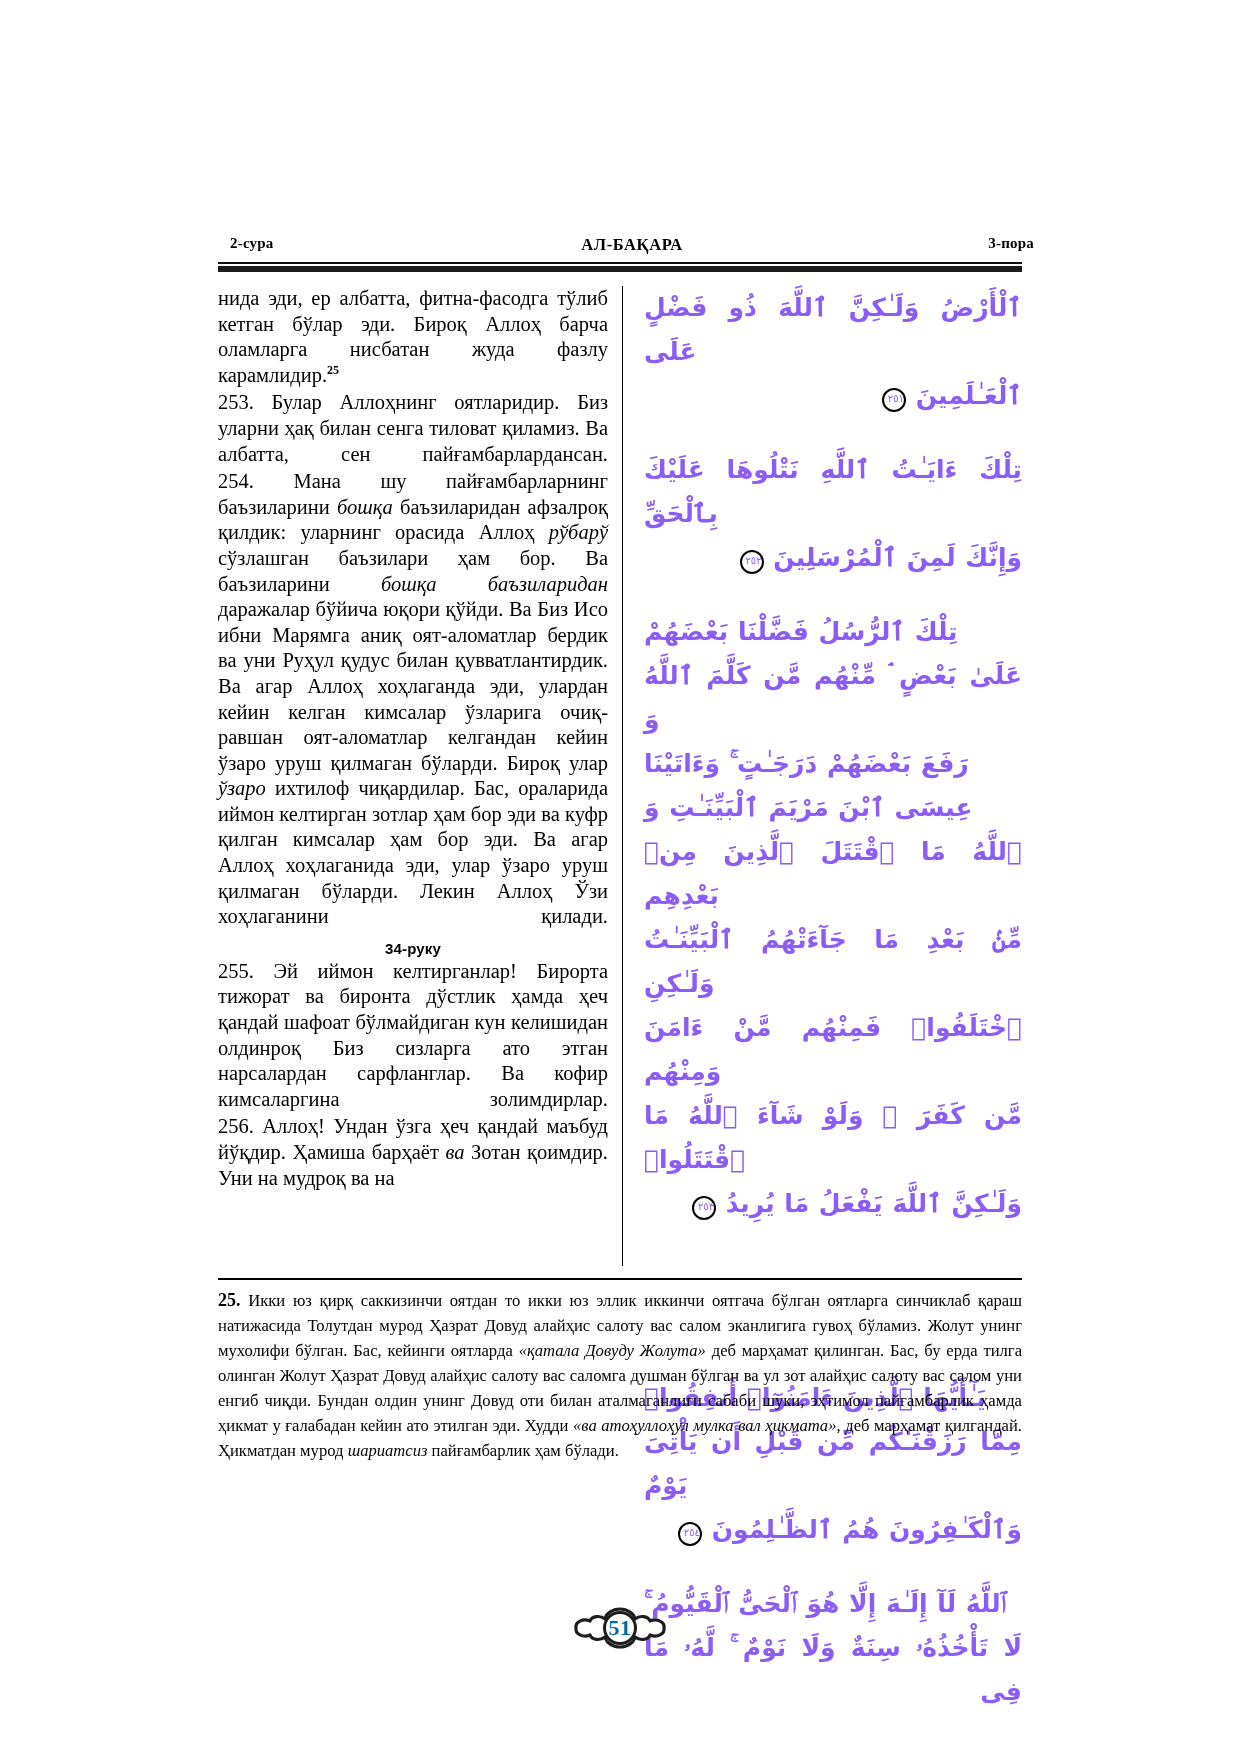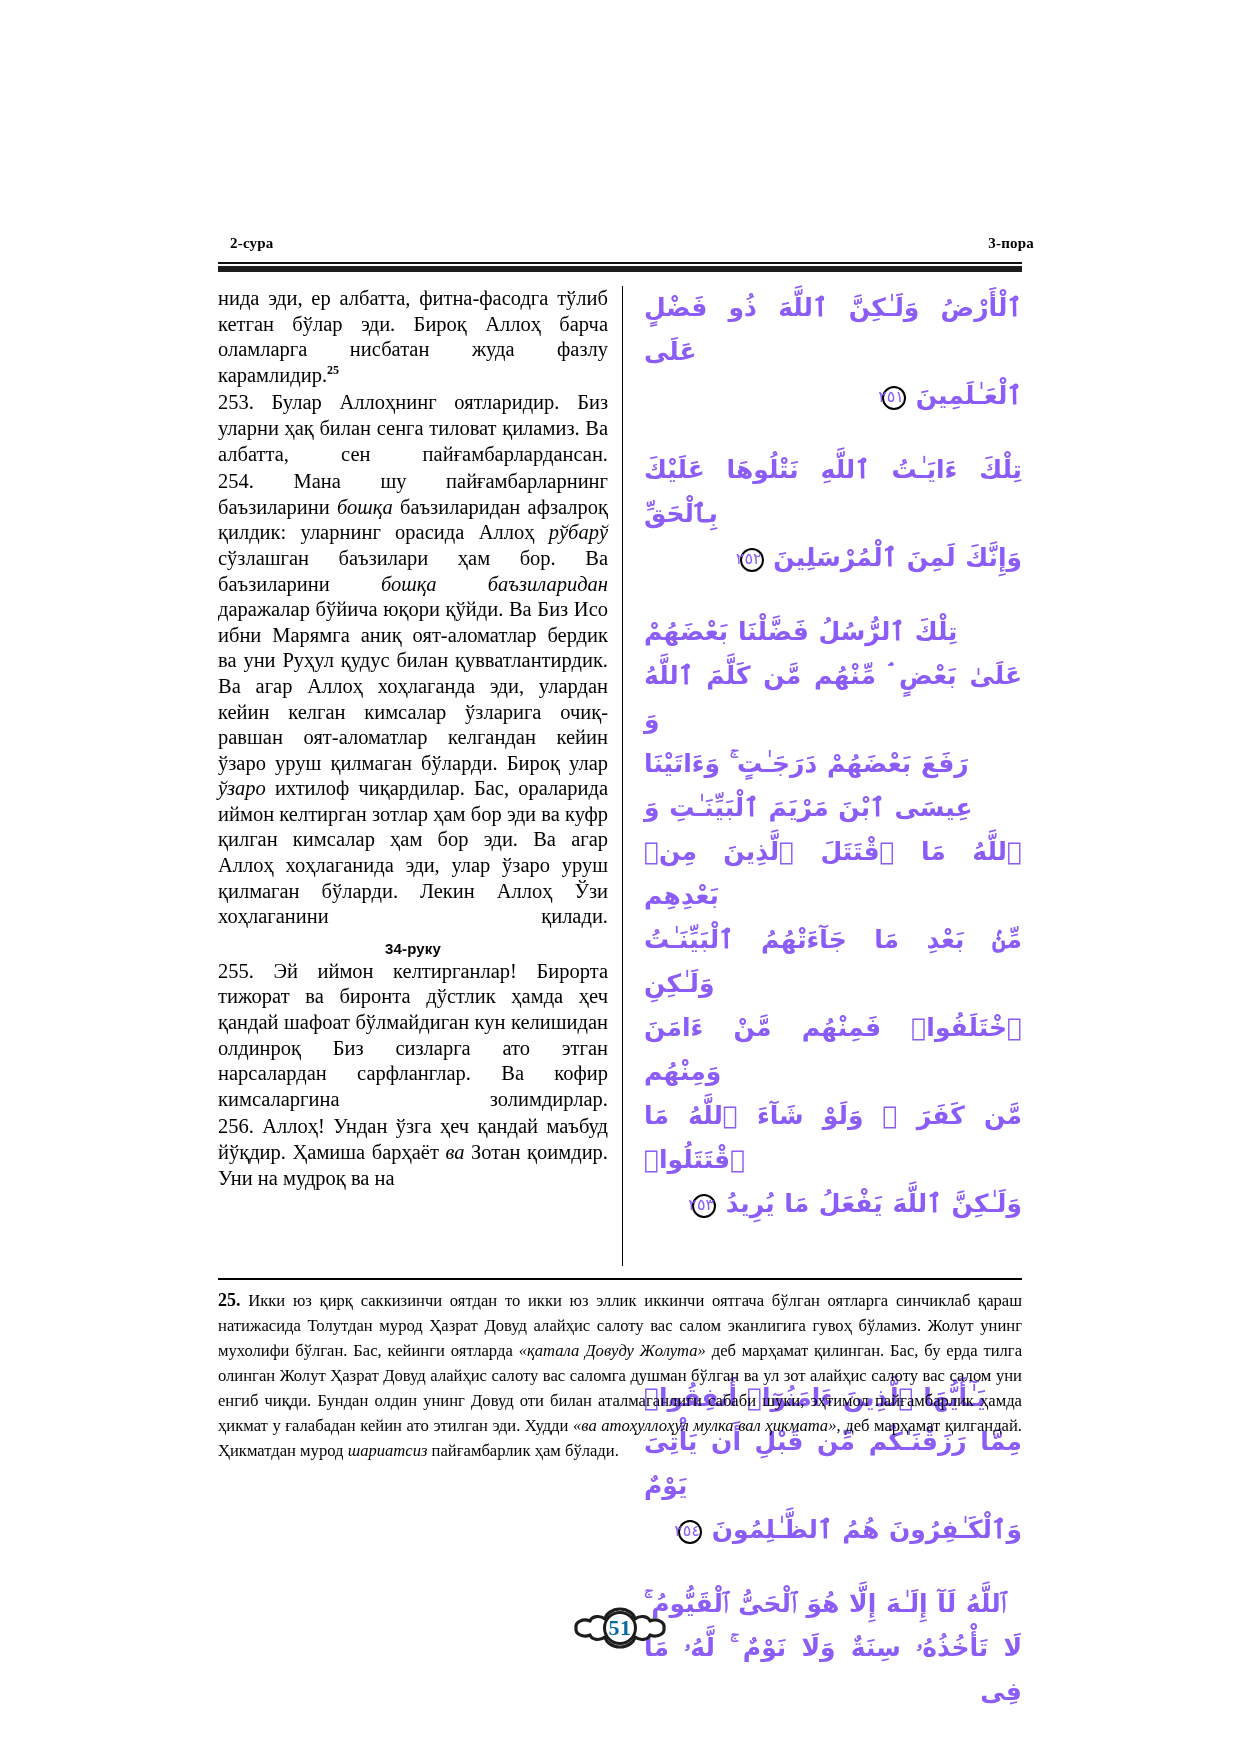--- a/index.html
+++ b/index.html
@@ -88,21 +88,21 @@
   }
   .ayah-block.r-last{ text-align-last:right; }
   .ayah-gap-m{height:30px;}
   .ayah-gap-xl{height:150px;}
   .marker{
     display:inline-block;
     border:2px solid #000;
     border-radius:50%;
     width:20px;height:20px;
     line-height:17px;
-    font-size:16px;
+    font-size:10px;
     text-align:center;
     vertical-align:2px;
     font-family:"DejaVu Sans",sans-serif;
     font-weight:400;
     direction:rtl;
   }
 
   
   .fn-rule{
     position:absolute;left:0;top:1278px;width:804px;height:1.8px;background:#000;
@@ -136,20 +136,21 @@
     letter-spacing:.5px;
   }
 </style>
 </head>
 <body>
 
 <div class="page">
 
   <div class="runhead">
     <span class="rh-left">2-сура</span>
+    <span class="rh-center">АЛ-БАҚАРА</span>
     <span class="rh-right">3-пора</span>
   </div>
   <div class="rule-thin"></div>
   <div class="rule-thick"></div>
 
   <div class="body-cols">
 
     <div class="vrule"></div>
 
     <div class="col-left">

